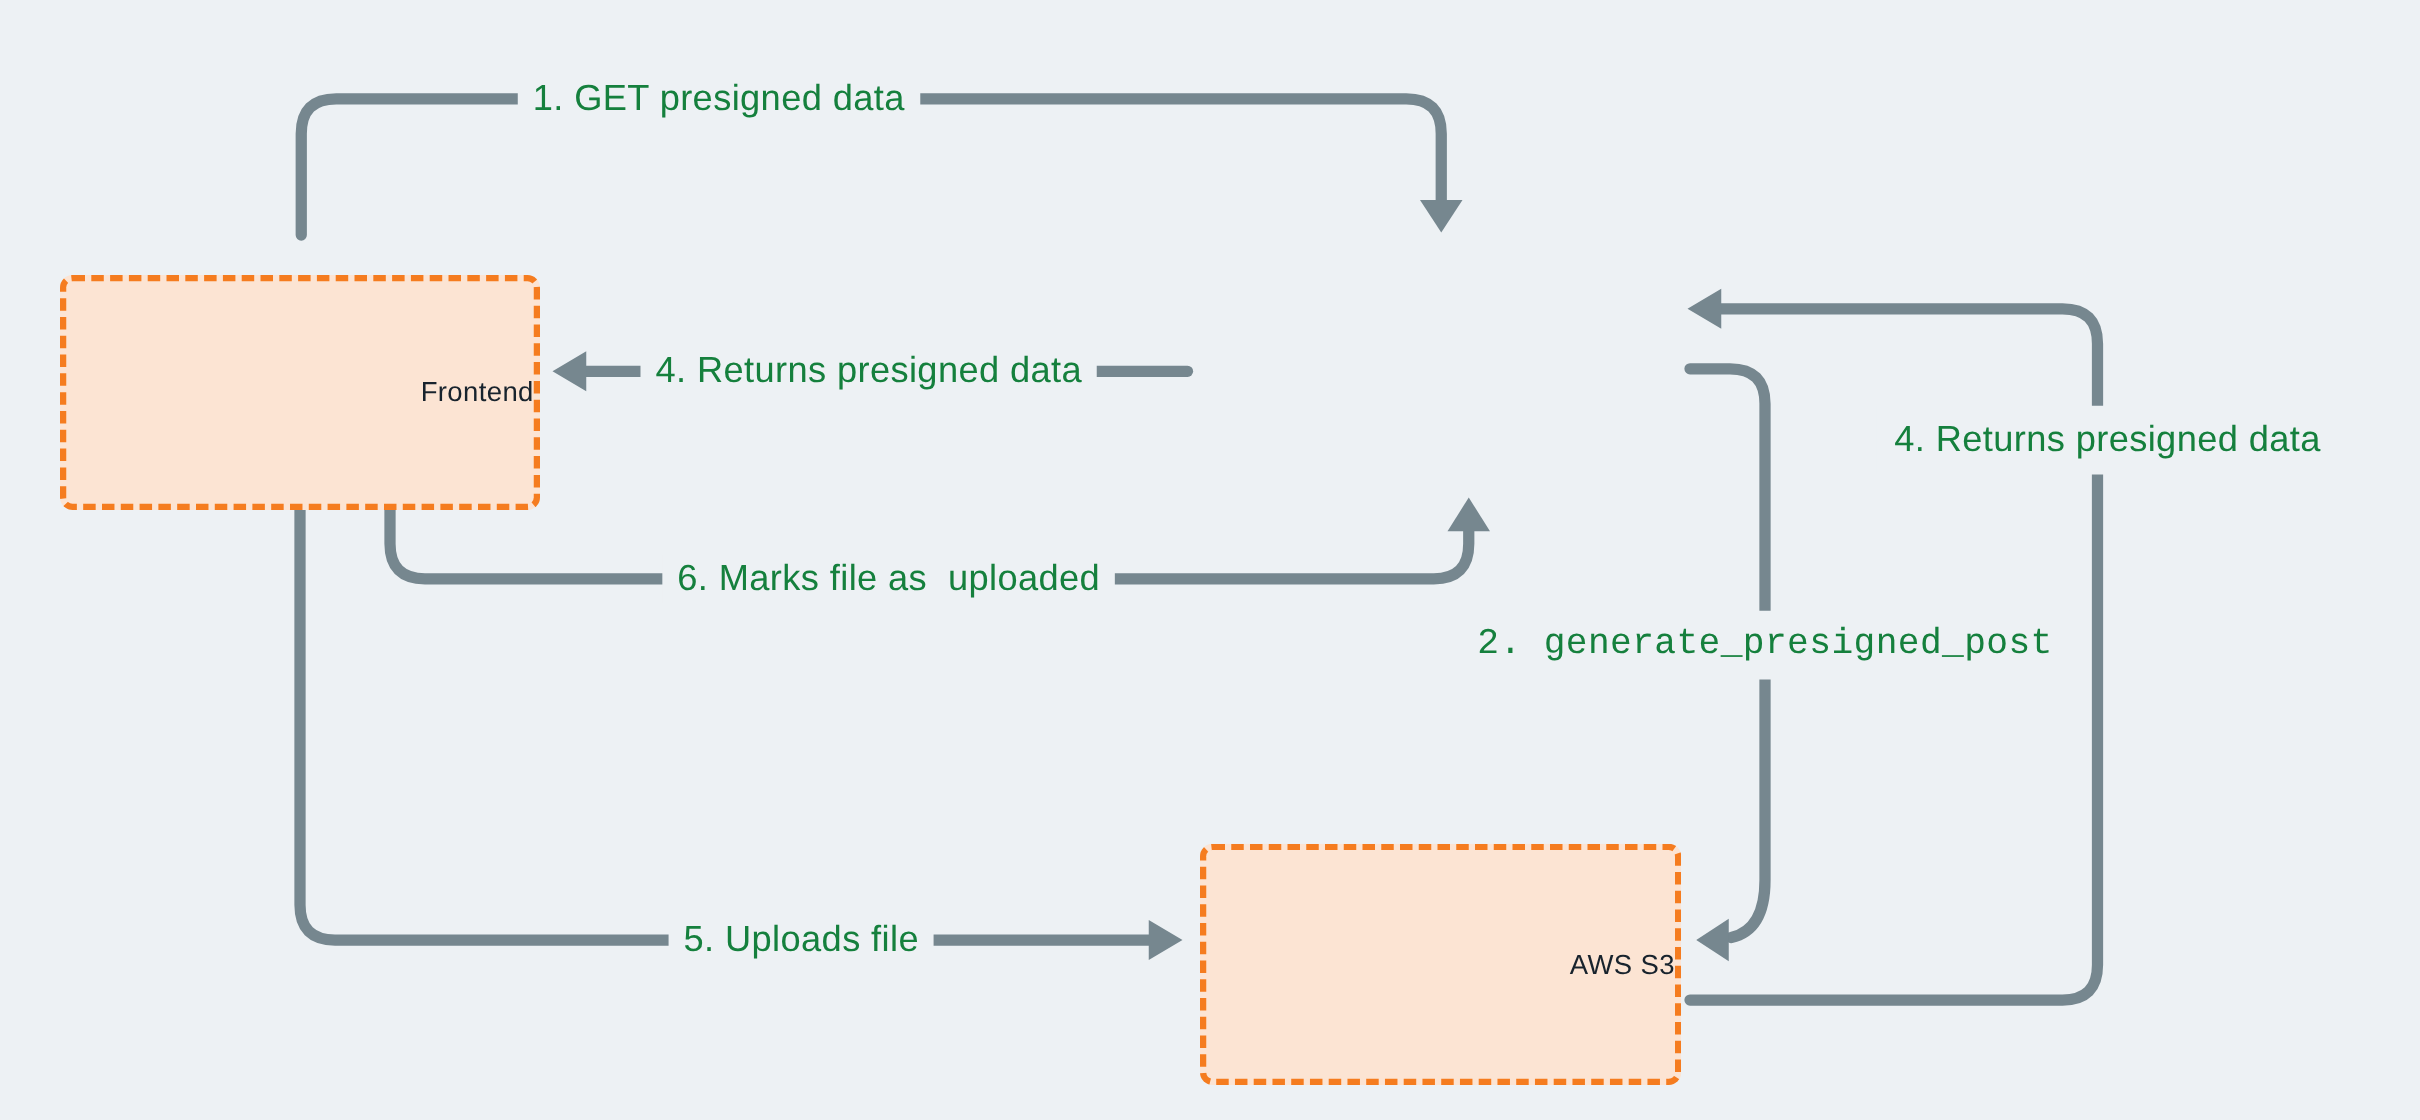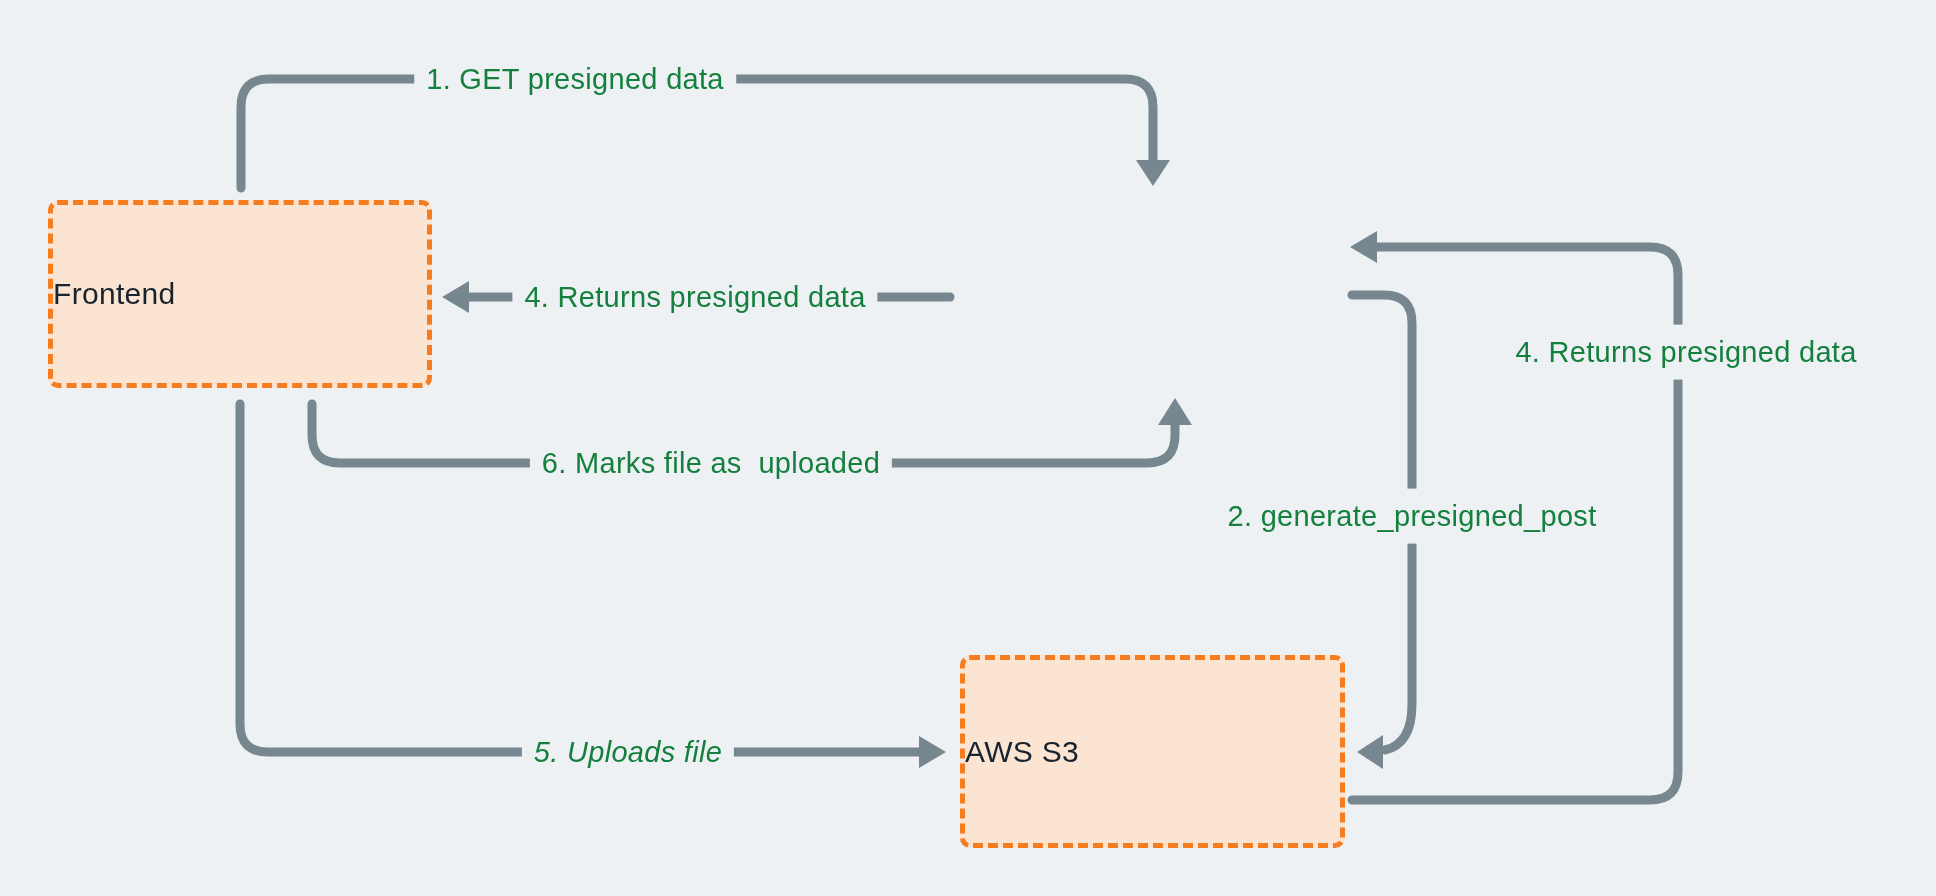--- a/index.html
+++ b/index.html
@@ -21,45 +21,46 @@
     top: 0;
   }
   .node {
     position: absolute;
     box-sizing: border-box;
     border: 5px dashed #f57c1f;
     border-radius: 10px;
     background: #fce4d3;
     display: flex;
     align-items: center;
-    justify-content: flex-start;
-    font-size: 30px;
+    justify-content: flex-end;
+    font-size: 22px;
     color: #18232d;
     letter-spacing: 0.3px;
+    margin-top: 20px;
   }
   .node-frontend { left: 48px;  top: 200px; width: 384px; height: 188px; }
   .node-django   { left: 960px; top: 200px; width: 385px; height: 188px; }
   .node-aws-s3   { left: 960px; top: 655px; width: 385px; height: 193px; }
   .edge-label {
     position: absolute;
     transform: translate(-50%, -50%);
     background: #edf1f4;
     color: #15803d;
     font-size: 29px;
     letter-spacing: 0.3px;
     white-space: pre;
     padding: 2px 12px;
     line-height: 1.2;
   }
   .edge-label.vline { padding: 10px 14px; }
   .el-1 { left: 575px;  top: 79px;  }
   .el-4 { left: 695px;  top: 297px; }
   .el-6 { left: 711px;  top: 463px; }
-  .el-5 { left: 628px;  top: 752px; font-style: italic; }
-  .el-2 { left: 1412px; top: 516px; }
+  .el-5 { left: 641px;  top: 752px; }
+  .el-2 { left: 1412px; top: 516px; font-family: Liberation Mono, monospace; }
   .el-3 { left: 1686px; top: 352px; }
 </style>
 </head>
 <body>
 
 <div class="canvas">
 
   <svg class="arrow-layer" width="1936" height="896" viewBox="0 0 1936 896">
     <g stroke="#76878f" stroke-width="9" fill="none" stroke-linecap="round" stroke-linejoin="round">
       <g>

